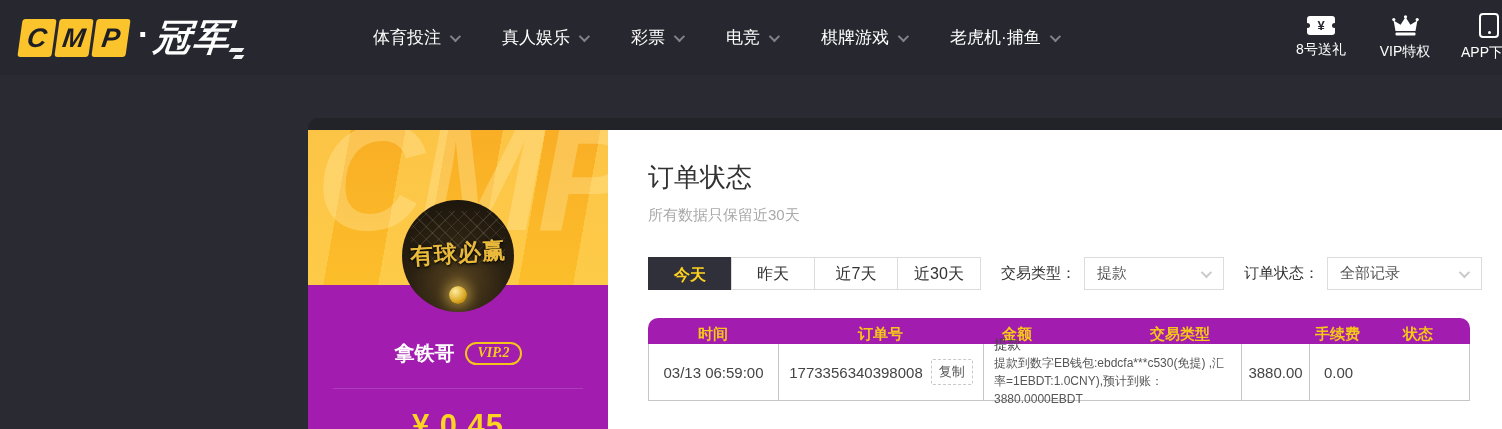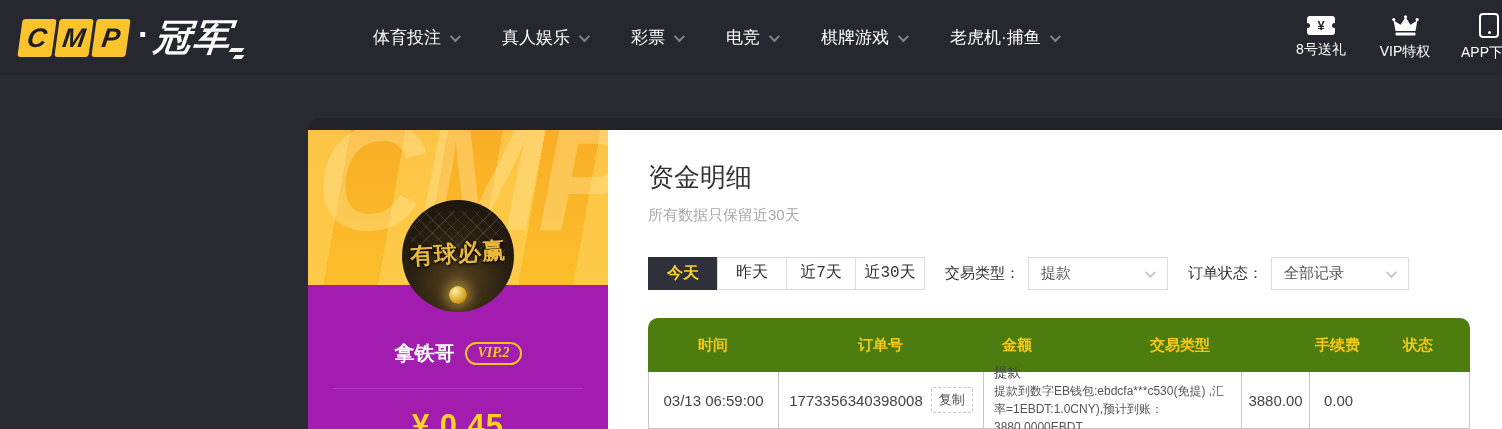--- a/index.html
+++ b/index.html
@@ -69,32 +69,32 @@
   .divider { position:absolute; left:25px; right:25px; top:258px; height:1px; background:rgba(255,255,255,0.14); }
   .balance { position:absolute; left:0; right:0; top:278px; text-align:center;
              color:#fdd422; font-size:31px; font-weight:700; letter-spacing:1px; }
 
   
   .main { position:absolute; left:608px; top:130px; right:0; bottom:0; background:#fff; }
   .page-title { position:absolute; left:40px; top:30px; font-size:26px; color:#333; font-weight:400; }
   .page-subtitle { position:absolute; left:40px; top:76px; font-size:15px; color:#a9a9a9; }
 
   .filter-row { position:absolute; left:40px; top:127px; display:flex; align-items:center; }
-  .tab { width:70px; height:33px; line-height:31px; text-align:center; font-size:16px; color:#333;
-         background:#fff; border:1px solid #dcdcdc; margin-left:-1px; cursor:pointer;font-family:Liberation Mono, monospace; }
+  .tab { width:84px; height:33px; line-height:31px; text-align:center; font-size:16px; color:#333;
+         background:#fff; border:1px solid #dcdcdc; margin-left:-1px; cursor:pointer; }
   .tab:first-child { margin-left:0; }
   .tab.active { background:#30303a; border-color:#30303a; color:#fcd11f; font-weight:700; line-height:33px; }
   .f-label { font-size:15px; color:#333; margin-left:20px; }
   .select { height:33px; border:1px solid #dcdcdc; background:#fff; display:flex; align-items:center;
             padding:0 12px; font-size:15px; color:#555; margin-left:8px; cursor:pointer; position:relative; }
   .select .chev { border-color:#c9c9c9; position:absolute; right:14px; top:12px; }
-  .select-type { width:140px; } .select-status { width:138px; }
+  .select-type { width:140px; } .select-status { width:155px; }
 
   .table { position:absolute; left:40px; top:188px; width:822px; }
-  .thead { display:flex; height:54px; background:#4d7c0f; border-radius:10px 10px 0 0; overflow:hidden; }
+  .thead { display:flex; height:26px; background:#a21caf; border-radius:10px 10px 0 0; overflow:hidden;align-items:flex-end; }
   .th { display:flex; align-items:center; justify-content:center; color:#f5c818; font-size:15px; font-weight:700; }
   .trow { display:flex; height:57px; background:#fff;
           border-left:1px solid #c6c6c6; border-right:1px solid #c6c6c6; border-bottom:1px solid #c6c6c6; }
   .td { display:flex; align-items:center; justify-content:center; border-right:1px solid #c6c6c6;
         font-size:15px; color:#444; }
   .td:last-child { border-right:none; }
   .c1 { width:130px; } .c2 { width:205px; } .c3 { width:258px; } .c4 { width:68px; } .c5 { width:57px; } .c6 { width:104px; }
   .trow .c6 { width:102px; }
   .td-type { flex-direction:column; align-items:flex-start; justify-content:center; padding:4px 10px; }
   .type-title { font-size:13.5px; color:#444; line-height:1.4; }
@@ -184,21 +184,21 @@
     </div>
     <div class="user-row">
       <span class="username">拿铁哥</span>
       <span class="vip-badge">VIP.2</span>
     </div>
     <div class="divider"></div>
     <div class="balance">¥ 0.45</div>
   </div>
 
   <div class="main">
-    <div class="page-title">资金明细</div>
+    <div class="page-title">订单状态</div>
     <div class="page-subtitle">所有数据只保留近30天</div>
 
     <div class="filter-row">
       <div class="tab active">今天</div>
       <div class="tab">昨天</div>
       <div class="tab">近7天</div>
       <div class="tab">近30天</div>
 
       <span class="f-label">交易类型：</span>
       <div class="select select-type">

